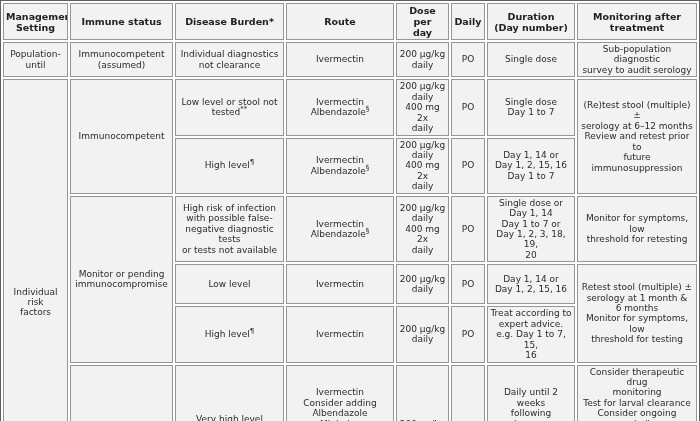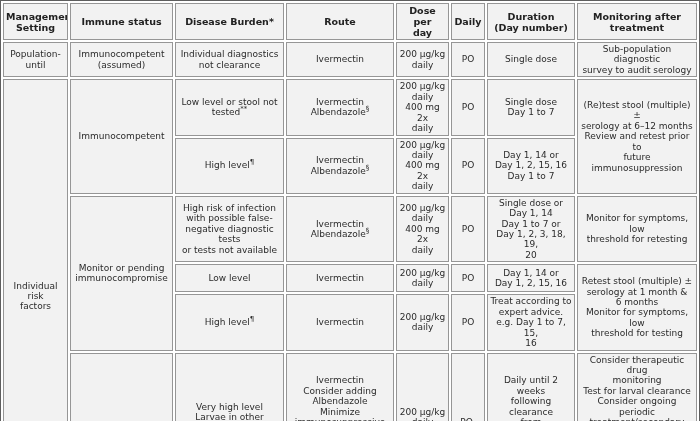--- a/index.html
+++ b/index.html
@@ -126,21 +126,21 @@
 daily</td>
         <td>PO</td>
         <td>Single dose or
 Day 1, 14
 Day 1 to 7 or
 Day 1, 2, 3, 18, 19,
 20</td>
         <td>Monitor for symptoms, low
 threshold for retesting</td>
       </tr>
-      <tr style="height:28px">
+      <tr style="height:40px">
         <td>Low level</td>
         <td>Ivermectin</td>
         <td>200 µg/kg
 daily</td>
         <td>PO</td>
         <td>Day 1, 14 or
 Day 1, 2, 15, 16</td>
         <td rowspan="2">Retest stool (multiple) ±
 serology at 1 month &amp;
 6 months

